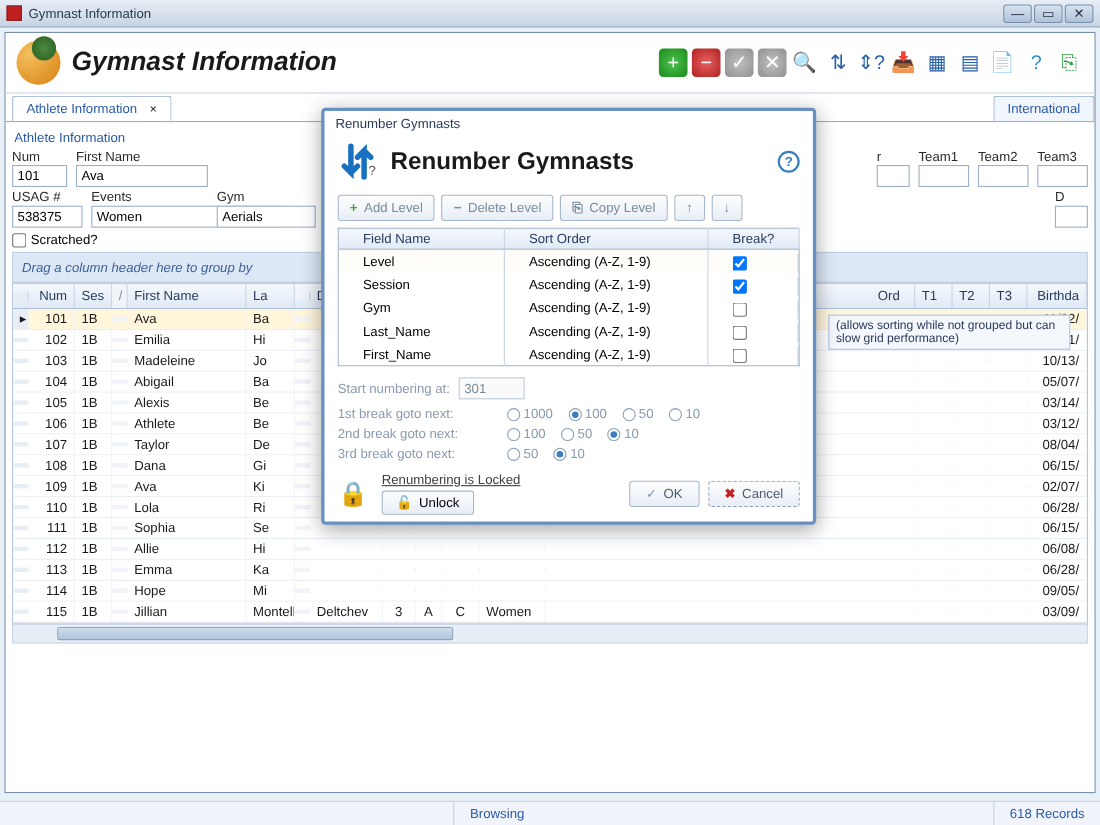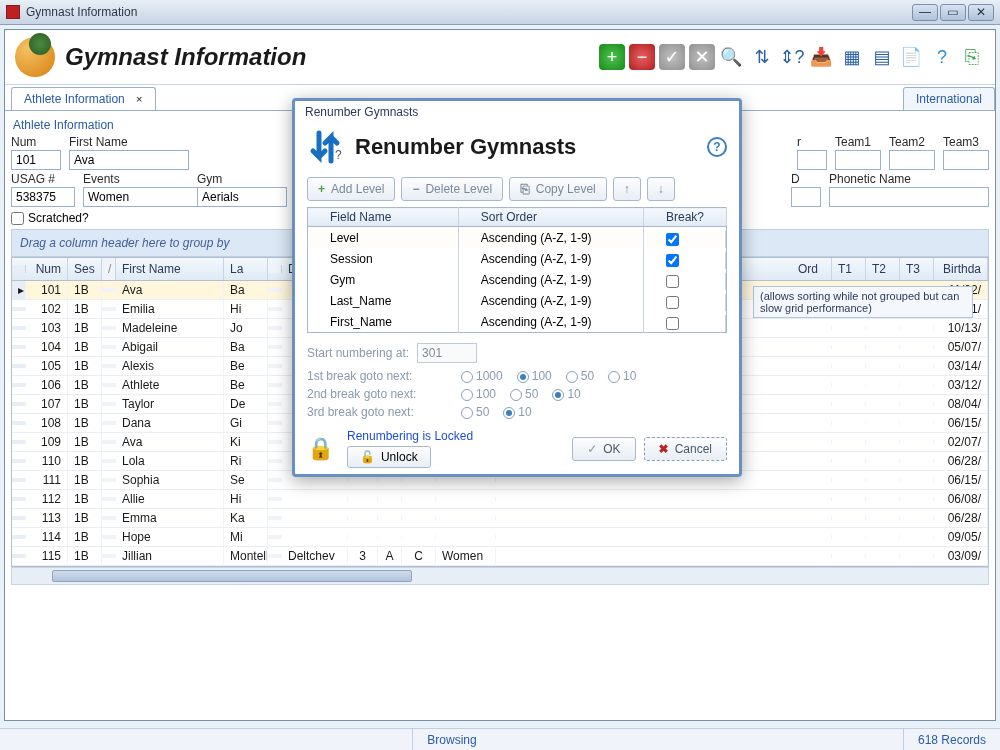--- a/index.html
+++ b/index.html
@@ -98,21 +98,21 @@
 
 .start-row { color: #8a9ab0; margin: 6px 0; display: flex; align-items: center; }
 .start-row input { width: 60px; border: 1px solid #c0ccda; padding: 2px 4px; margin-left: 8px; color: #7a8a9a; }
 .break-row { color: #8a9ab0; display: flex; align-items: center; gap: 14px; margin: 4px 0; font-size: 12px; }
 .break-row .lbl { width: 140px; }
 .radio { width: 12px; height: 12px; border: 1px solid #8aa0b8; border-radius: 50%; display: inline-block; margin-right: 3px; vertical-align: middle; }
 .radio.on::after { content: ""; display: block; width: 6px; height: 6px; background: #3a80c0; border-radius: 50%; margin: 2px; }
 
 .lock-row { display: flex; align-items: center; gap: 12px; margin-top: 10px; }
 .lock-icon { width: 28px; height: 28px; display: flex; align-items: center; justify-content: center; font-size: 22px; }
-.lock-col .msg { color: #1d4ed8; font-size: 12px; }
+.lock-col .msg { color: #404040; font-size: 12px; text-decoration: underline; }
 .lock-col .unlock-btn { margin-top: 3px; border: 1px solid #a8b8cc; background: linear-gradient(#fdfdfd, #e8eef6); padding: 3px 12px; display: inline-flex; align-items: center; gap: 6px; border-radius: 3px; }
 
 .dlg-actions { margin-left: auto; display: flex; gap: 8px; }
 .dlg-btn { border: 1px solid #a8b8cc; background: linear-gradient(#fdfdfd, #e8eef6); padding: 4px 14px; display: flex; align-items: center; gap: 6px; border-radius: 3px; color: #4a5a6a; }
 .dlg-btn .xi { color: #c02020; font-weight: bold; }
 .dlg-btn .ci { color: #8a9aa8; }
 .dlg-btn.cancel { border: 1px dashed #88a0c0; }
 </style>
 </head>
 <body>
@@ -201,24 +201,20 @@
             <span style="border:1px solid #9ab0cc;border-left:none;width:16px;text-align:center;background:#eef4fa;color:#608">▾</span>
           </div>
       </div>
       <div class="field" style="width:90px">
         <label>Gym</label>
         <input value="Aerials" style="">
       </div>
       <div style="flex:1"></div>
       <div class="field" style="width:30px">
         <label>D</label>
-        <input style="">
-      </div>
-      <div class="field" style="width:160px">
-        <label>Phonetic Name</label>
         <input style="">
       </div>
     </div>
     <div class="chk">
       <input type="checkbox" style="">
       <span>Scratched?</span>
     </div>
 
     <div class="group-drop">Drag a column header here to group by</div>
     <div class="note-box">(allows sorting while not grouped but can slow grid performance)</div>

